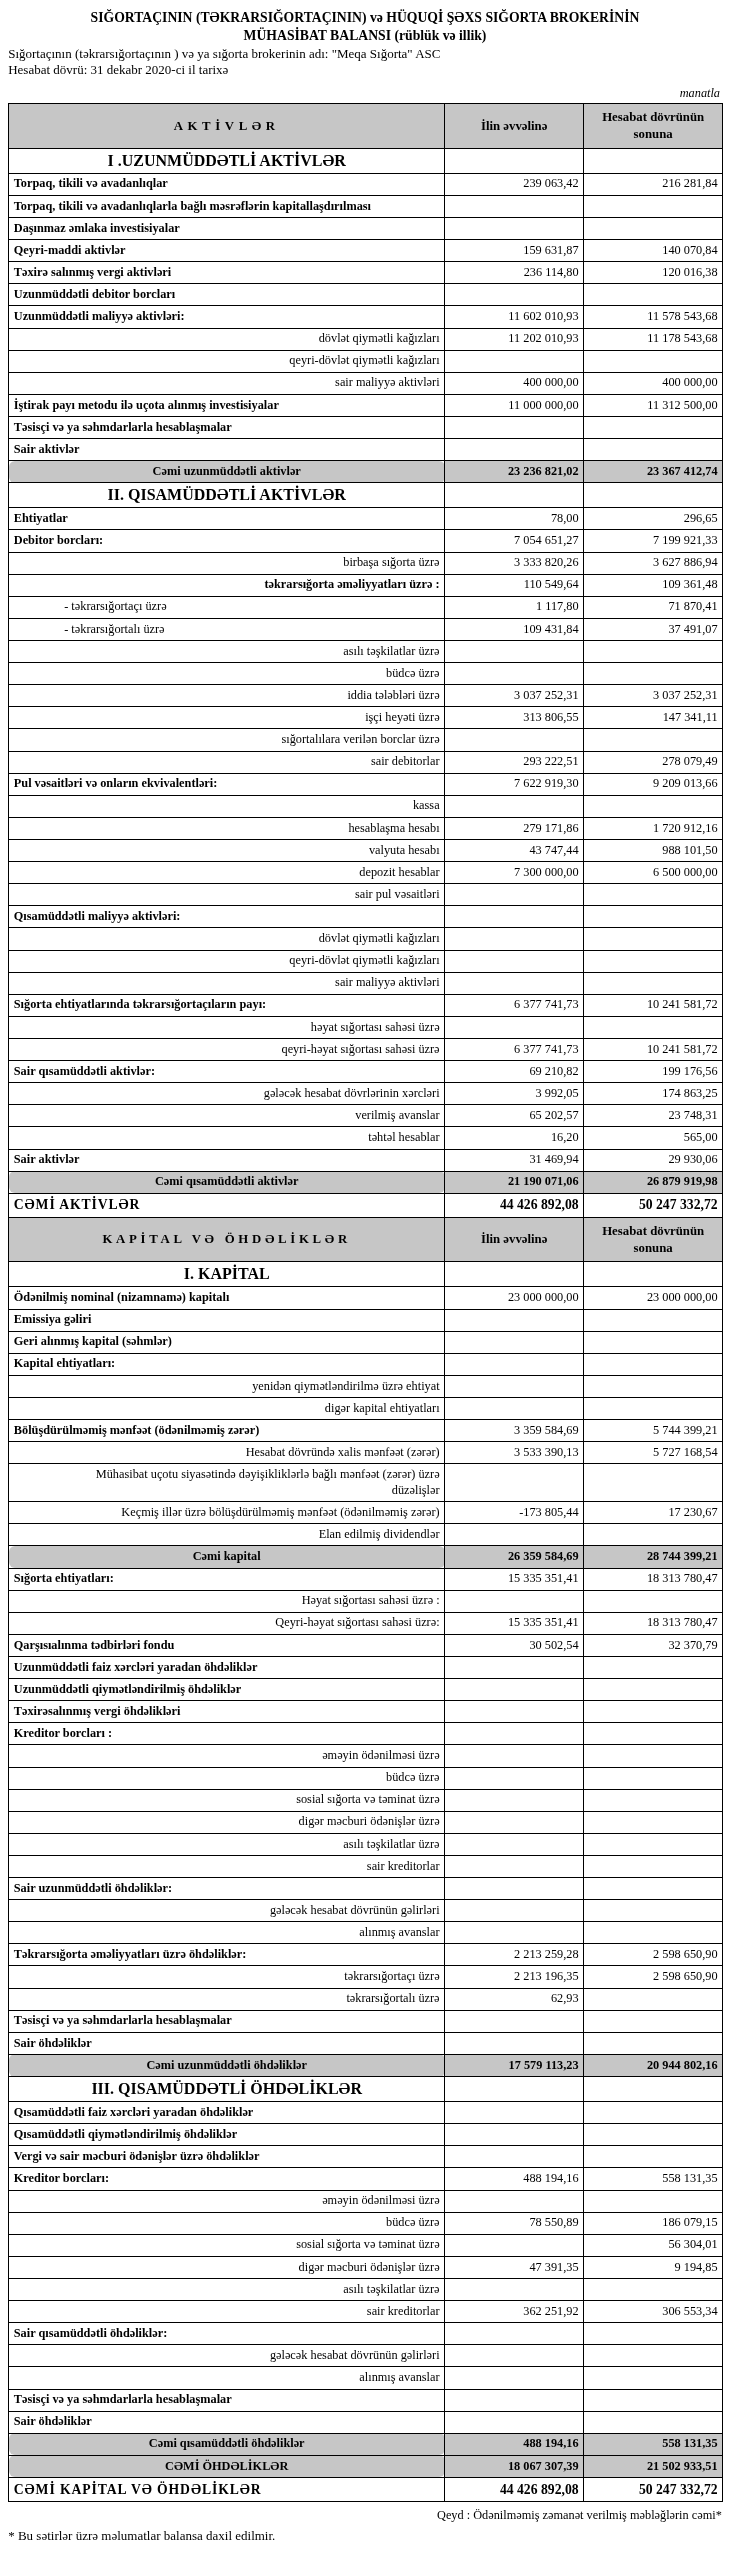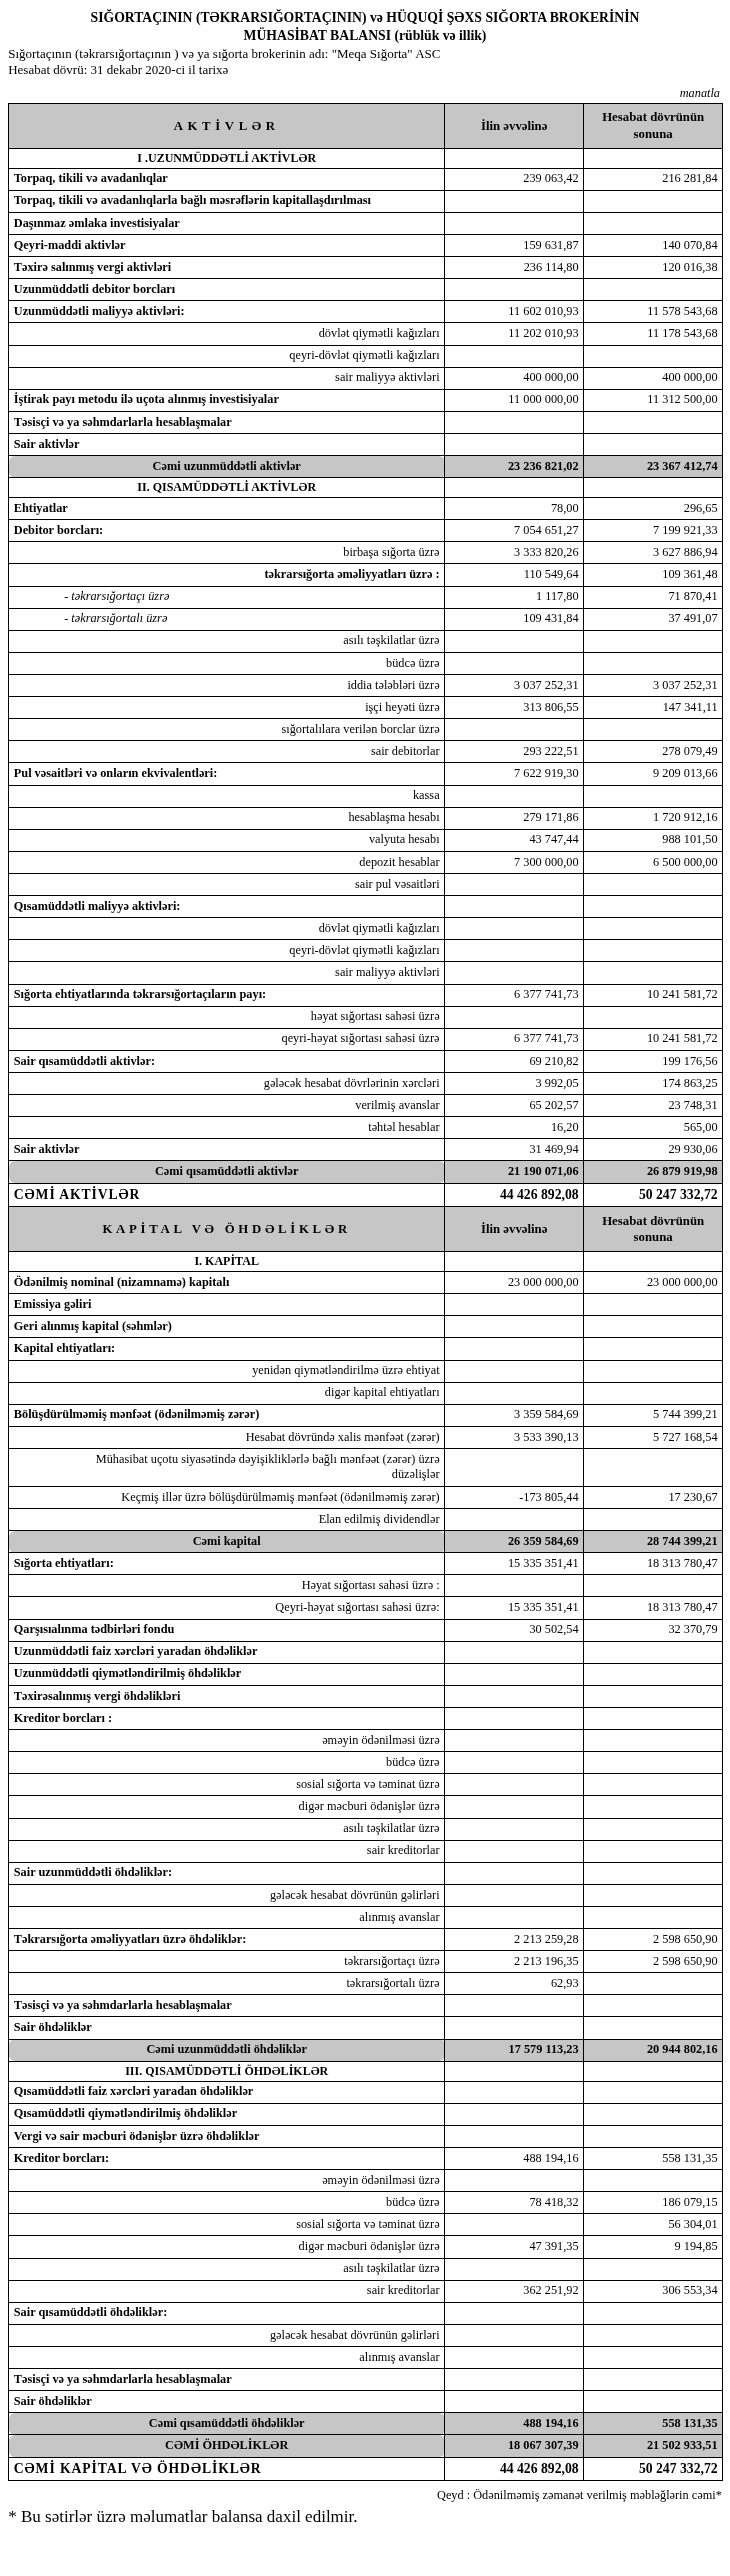--- a/index.html
+++ b/index.html
@@ -17,38 +17,38 @@
   col.c-num   { width:139px; }
 
   th, td { border:0.9px solid var(--line); padding:2.7px 4.6px; font-size:12.3px; line-height:1.28; vertical-align:middle; }
   td { height:22px; }
   thead th { background:var(--hdr-bg); border-bottom:1.8px solid var(--line); text-align:center; font-weight:bold; font-size:12.8px; padding:5.5px 3.7px; }
   .spread { letter-spacing:4.6px; }
 
   td.label { text-align:left; word-wrap:break-word; }
   td.num   { text-align:right; white-space:nowrap; }
   td.i1 { padding-left:44px;text-align:right; }
-  td.i2 { padding-left:55px;font-style:italic; }
+  td.i2 { padding-left:55px; }
 
   tr.item.bold td.label { font-weight:bold; }
 
-  tr.section td { text-align:center; font-weight:bold; font-size:12px; padding:1.8px; height:18px; }
+  tr.section td { text-align:center; font-weight:bold; font-size:16px; padding:1.8px; height:18px; }
 
   tr.total td { background:var(--hdr-bg); font-weight:bold; }
   tr.total td.label { text-align:center;border-radius:6px; }
 
   tr.grand td { font-weight:bold; font-size:13.7px; }
   tr.grand td.label { text-align:left; letter-spacing:0.9px; }
 
   tr.colhead td { background:var(--hdr-bg); font-weight:bold; text-align:center; font-size:12.8px; padding:5.5px 3.7px; border-top:1.8px solid var(--line); border-bottom:1.8px solid var(--line); }
   tr.colhead td.label { letter-spacing:3.7px; }
   tr.colhead td.num { text-align:center; white-space:normal; }
 
   .footnote1 { font-size:12.3px; margin-top:6.4px;text-align:right; }
-  .footnote2 { font-size:17px; margin-top:4.6px; }
+  .footnote2 { font-size:13px; margin-top:4.6px; }
 </style>
 </head>
 <body>
 
 <div class="page">
 
   <div class="doc-header">
     <div class="doc-title">SIĞORTAÇININ (TƏKRARSIĞORTAÇININ) və HÜQUQİ ŞƏXS SIĞORTA BROKERİNİN</div>
     <div class="doc-title">MÜHASİBAT BALANSI (rüblük və illik)</div>
     <div class="doc-meta">Sığortaçının (təkrarsığortaçının ) və ya sığorta brokerinin adı: "Meqa Sığorta" ASC</div>
@@ -520,21 +520,21 @@
           <td class="num">488 194,16</td>
           <td class="num">558 131,35</td>
         </tr>
         <tr class="item">
           <td class="label i1">əməyin ödənilməsi üzrə</td>
           <td class="num"></td>
           <td class="num"></td>
         </tr>
         <tr class="item">
           <td class="label i1">büdcə üzrə</td>
-          <td class="num">78 418,32</td>
+          <td class="num">78 550,89</td>
           <td class="num">186 079,15</td>
         </tr>
         <tr class="item">
           <td class="label i1">sosial sığorta və təminat üzrə</td>
           <td class="num"></td>
           <td class="num">56 304,01</td>
         </tr>
         <tr class="item">
           <td class="label i1">digər məcburi ödənişlər üzrə</td>
           <td class="num">47 391,35</td>

